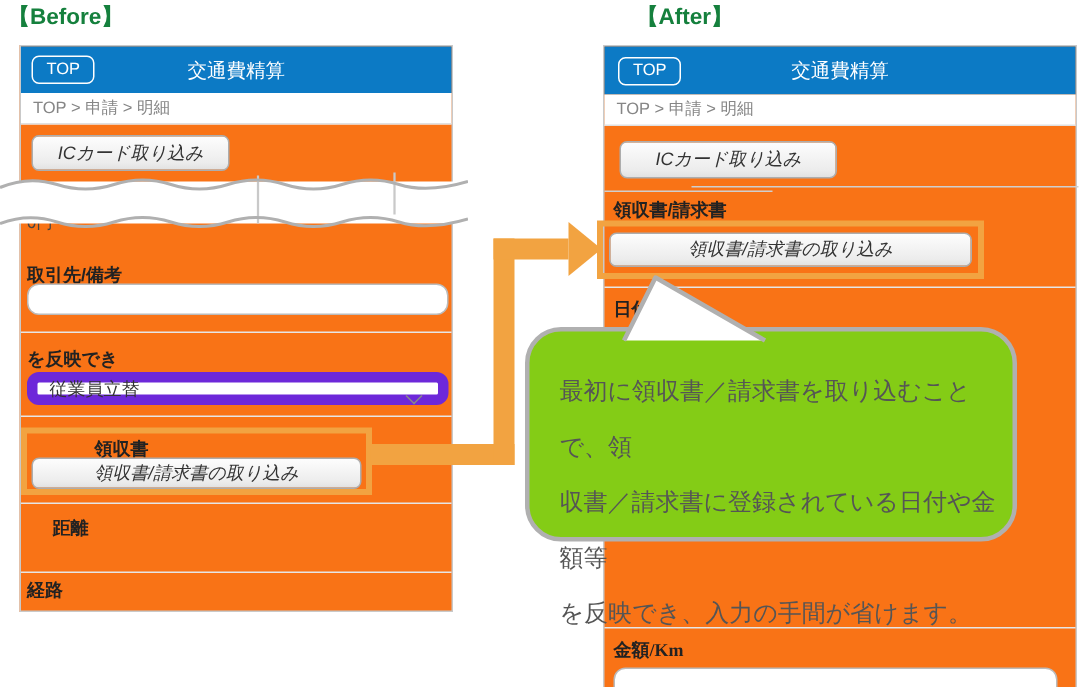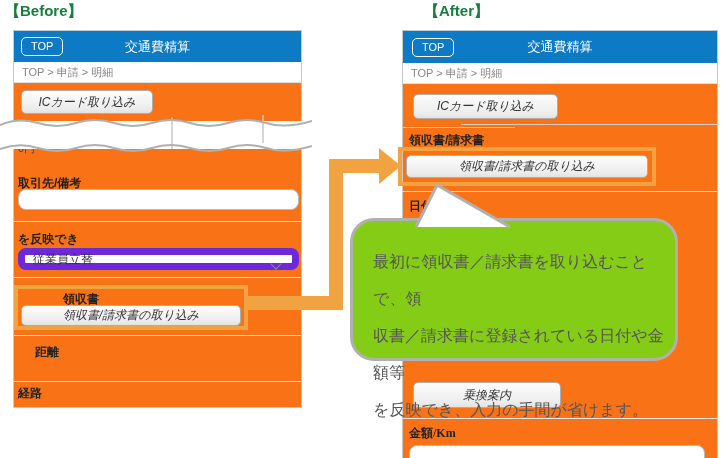--- a/index.html
+++ b/index.html
@@ -99,21 +99,20 @@
     <div class="tearline" style="left:58px;top:93px;width:258px;"></div>
 
     <div class="label" style="left:6px;top:101px;">領収書/請求書</div>
     <div class="hlbox" style="left:-5px;top:116px;width:258px;height:39px;">
       <button class="btn" style="left:4px;top:4px;width:242px;height:23px;">領収書/請求書の取り込み</button>
     </div>
 
     <div class="divider" style="left:0;top:160px;width:100%;"></div>
     <div class="label" style="left:6px;top:167px;">日付</div>
 
-    <button class="btn" style="left:10px;top:351px;width:148px;height:26px;">乗換案内</button>
     <div class="divider" style="left:0;top:387px;width:100%;"></div>
     <div class="label" style="left:6px;top:394px;font-family:Liberation Serif, serif;">金額/Km</div>
     <input class="input" style="left: 6px; top: 414px; width: 296px; height: 24px;">
   </div>
 
   <div class="bubble">
     <div class="bubble-text">最初に領収書／請求書を取り込むことで、領
 収書／請求書に登録されている日付や金額等
 を反映でき、入力の手間が省けます。</div>
   </div>

